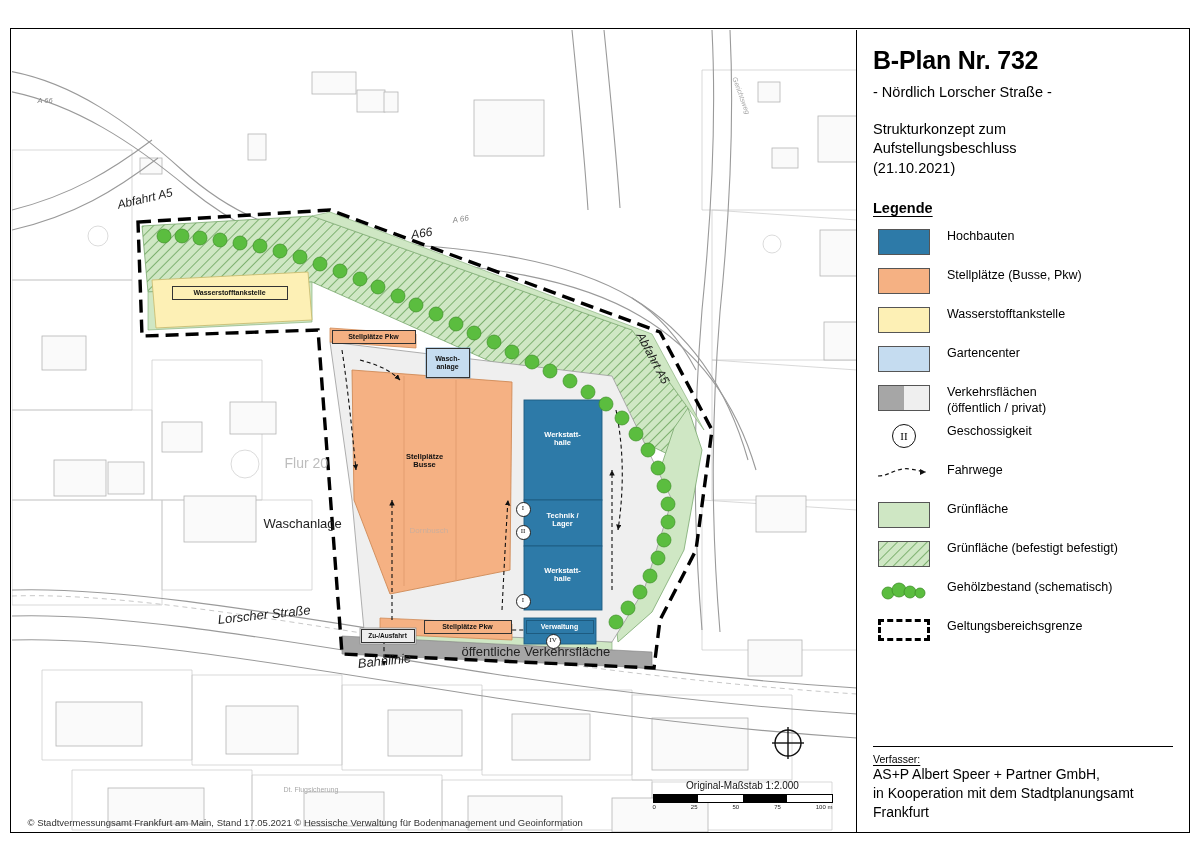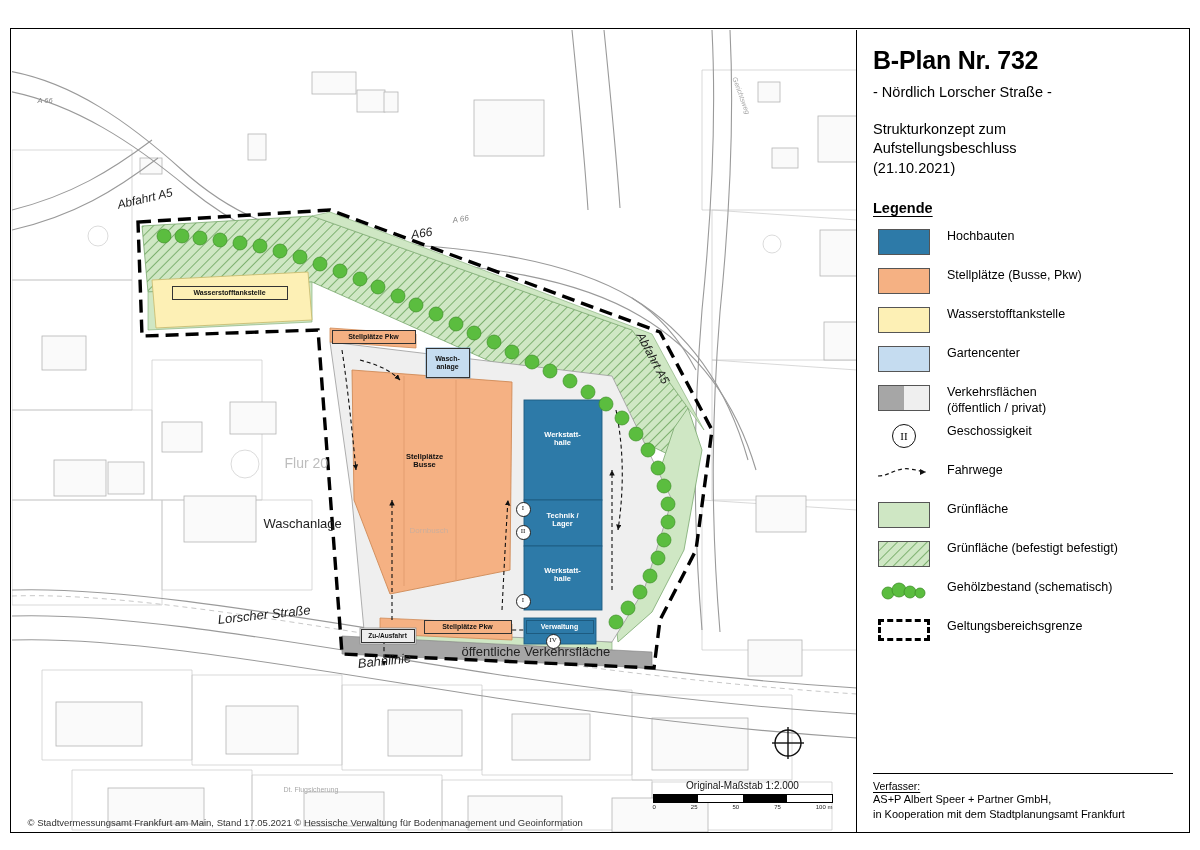--- a/index.html
+++ b/index.html
@@ -158,21 +158,21 @@
   #verfasser {
     position: absolute;
     left: 16px; bottom: 10px;
     width: 300px;
   }
   #verf-line { border-top: 1px solid #000; margin-bottom: 6px; }
   #verf-head {
     font-size: 10.5px; text-decoration: underline; text-underline-offset: 2px;
     color: #000;
   }
-  .verf-txt { font-size: 11px; color: #000; line-height: 1.35; }
+  .verf-txt { font-size: 14px; color: #000; line-height: 1.35; }
 </style>
 </head>
 <body>
 
 <div id="page">
 
   <div class="frame"></div>
 
   <div id="map-pane">
     <svg id="map-svg" width="845" height="802" viewBox="0 0 845 802">

